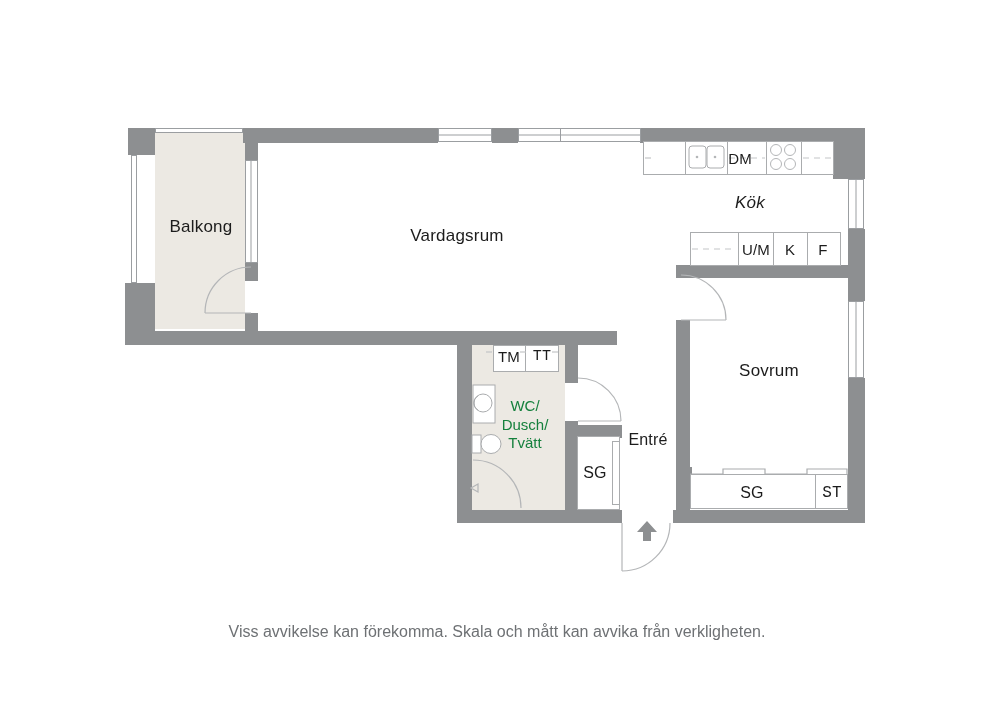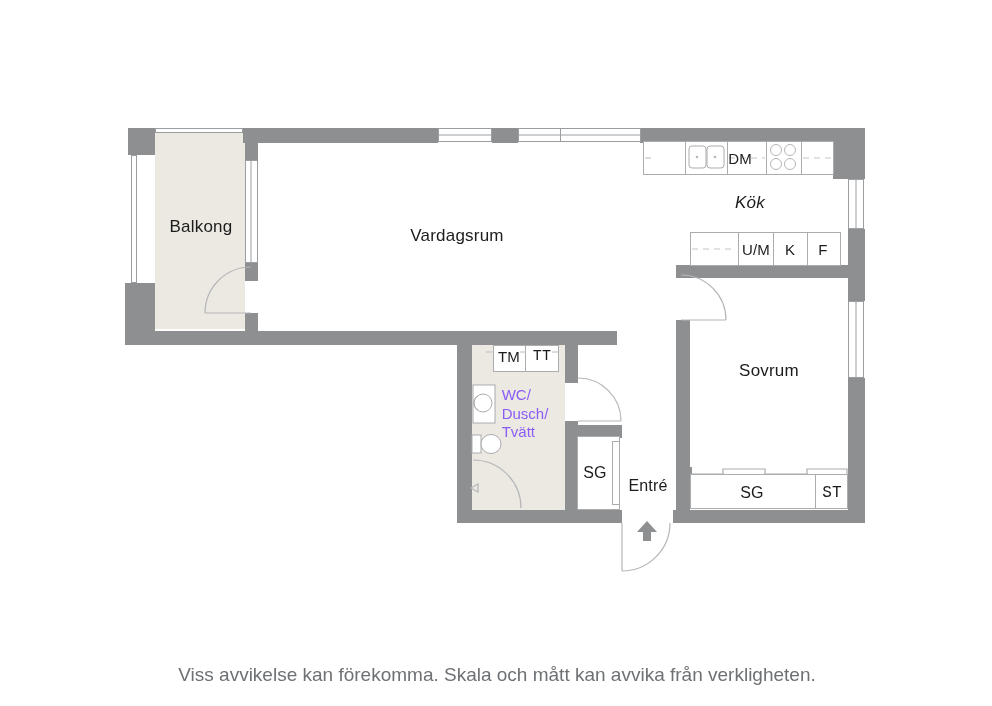--- a/index.html
+++ b/index.html
@@ -7,24 +7,24 @@
           font-family:"Liberation Sans", sans-serif;}
   .w{position:absolute;background:#8d8f91;}
   .room{position:absolute;background:#ece9e3;}
   .box{position:absolute;background:#ffffff;border:1px solid #aaacae;box-sizing:border-box;}
   .win{position:absolute;background:#ffffff;border:1px solid #9b9ea1;box-sizing:border-box;}
   .rail{position:absolute;background:#ffffff;border:1px solid #9b9ea1;box-sizing:border-box;}
   .lbl{position:absolute;transform:translate(-50%,-50%);color:#1c1c1c;font-size:17px;
        white-space:nowrap;letter-spacing:.2px;}
   .lbl.s{font-size:15px;}
   .lbl.m{font-size:16px;}
-  .wc-lbl{position:absolute;transform:translate(-50%,-50%);color:#8b5cf6;font-size:15px;
-          line-height:18.5px;text-align:left;white-space:nowrap;}
-  .disclaimer{position:absolute;transform:translate(-50%,-50%);color:#6e7174;font-size:19px;
-          white-space:nowrap;margin-top:43px;}
+  .wc-lbl{position:absolute;transform:translate(-50%,-50%);color:#15803d;font-size:15px;
+          line-height:18.5px;text-align:center;white-space:nowrap;margin-top:11px;}
+  .disclaimer{position:absolute;transform:translate(-50%,-50%);color:#6e7174;font-size:16px;
+          white-space:nowrap;}
   svg.overlay{position:absolute;left:0;top:0;pointer-events:none;}
 </style>
 </head>
 <body>
 
 <div class="canvas">
 
   <div class="room" style="left:155px;top:132px;width:90px;height:197px;"></div>
   <div class="room" style="left:472px;top:345px;width:93px;height:165px;"></div>
 
@@ -135,21 +135,21 @@
   <div class="lbl" style="left:457px;top:236px;">Vardagsrum</div>
   <div class="lbl" style="left:750px;top:203px;font-style:italic;">Kök</div>
   <div class="lbl" style="left:769px;top:371px;">Sovrum</div>
 
   <div class="wc-lbl" style="left:525px;top:414px;">
     <div>WC/</div>
     <div>Dusch/</div>
     <div>Tvätt</div>
   </div>
 
-  <div class="lbl m" style="left:648px;top:486px;">Entré</div>
+  <div class="lbl m" style="left:648px;top:440px;">Entré</div>
   <div class="lbl m" style="left:595px;top:473px;">SG</div>
   <div class="lbl m" style="left:752px;top:493px;">SG</div>
   <div class="lbl m" style="left:832px;top:493px;font-family:Liberation Mono, monospace;">ST</div>
 
   <div class="lbl s" style="left:692px;top:158px;margin-left:48px;">DM</div>
   <div class="lbl s" style="left:756px;top:249px;text-align:right;">U/M</div>
   <div class="lbl s" style="left:790px;top:249px;">K</div>
   <div class="lbl s" style="left:823px;top:249px;">F</div>
   <div class="lbl s" style="left:509px;top:356px;">TM</div>
   <div class="lbl s" style="left:542px;top:356px;font-family:Liberation Mono, monospace;">TT</div>

